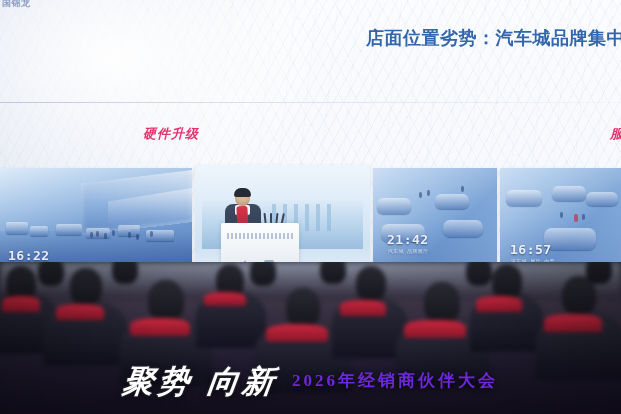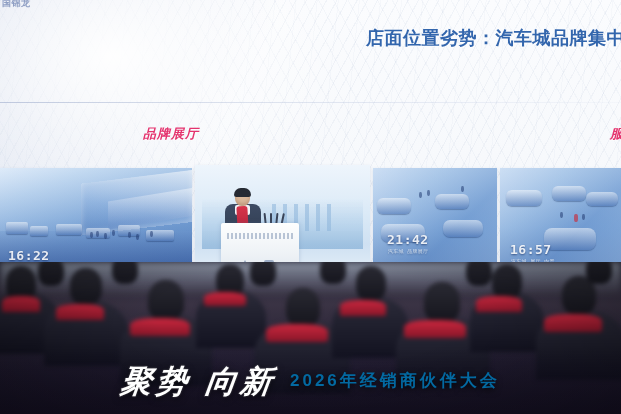--- a/index.html
+++ b/index.html
@@ -251,40 +251,41 @@
     font-family:"DejaVu Serif","Liberation Serif",serif;
     font-size:31px;line-height:34px;font-weight:700;font-style:italic;
     color:#ffffff;letter-spacing:4px;
     text-shadow:0 2px 7px rgba(0,0,0,.72), 0 0 2px rgba(255,255,255,.4);
     transform:skewX(-7deg);
     white-space:nowrap;
   }
   .brand-sub{
     position:relative;
     font-size:17px;line-height:20px;font-weight:700;
-    color:#0369a1;letter-spacing:3px;
+    color:#6d28d9;letter-spacing:3px;
     text-shadow:0 2px 6px rgba(0,0,0,.70);
     white-space:nowrap;
+    font-family:Liberation Serif, serif;
   }
 </style>
 </head>
 <body>
 
 <div id="stage">
 
   <div class="slide-screen">
     <div class="slide-texture"></div>
     <div class="slide-glow"></div>
     <div class="slide-rule"></div>
 
     <div class="corner-label">国锦龙</div>
 
     <div class="slide-title">店面位置劣势：汽车城品牌集中</div>
 
-    <div class="red-caption left">品牌展厅</div>
+    <div class="red-caption left">硬件升级</div>
     <div class="red-caption right">服</div>
 
     <div class="panel-row">
 
       <div class="panel panel-a">
         <div class="surv surv-a">
           <div class="bldg"></div>
           <div class="bldg2"></div>
           <div class="ground"></div>
           <div class="veh" style="left:6px;top:54px;width:22px;height:12px;"></div>

